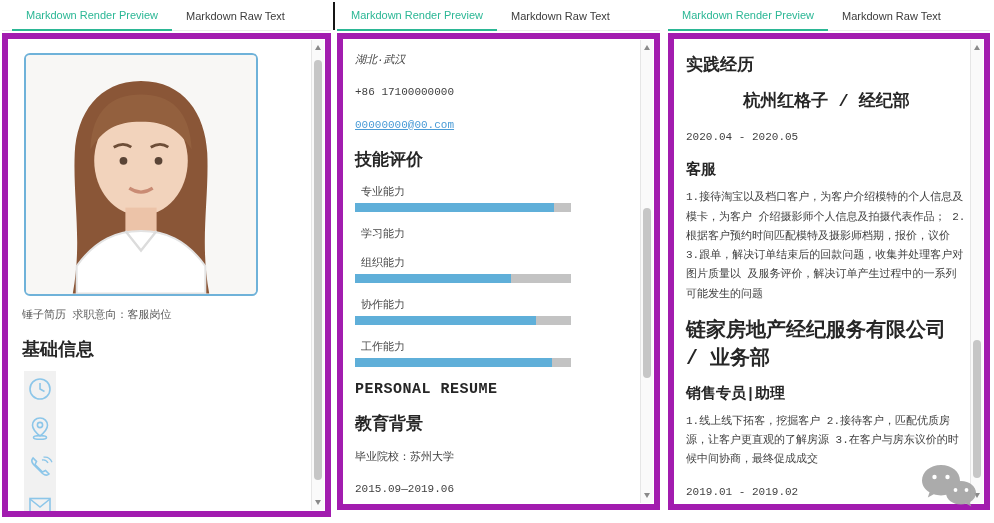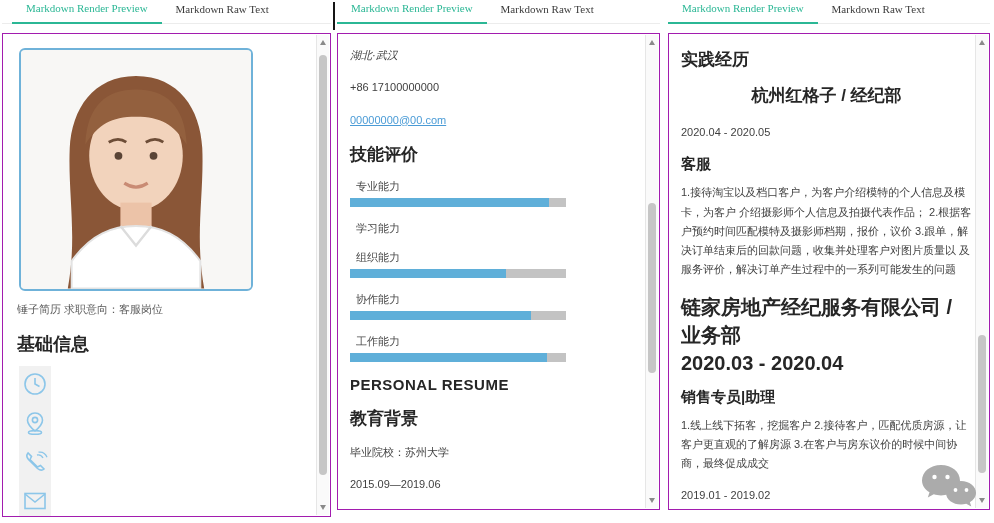--- a/index.html
+++ b/index.html
@@ -7,31 +7,31 @@
   body {
     width:994px; height:523px; overflow:hidden; position:relative;
     background:#ffffff; font-family:"Liberation Sans", sans-serif; color:#3f3f3f;
   }
   .panel { position:absolute; top:0; bottom:0; }
   #panel-left  { left:2px;   width:329px; }
   #panel-mid   { left:337px; width:323px; }
   #panel-right { left:668px; width:322px; }
 
   
-  .tabbar { height:24px; display:flex; align-items:flex-end; border-bottom:1px solid #ececec;font-family:Liberation Serif, serif; }
+  .tabbar { height:31px; display:flex; align-items:flex-end; border-bottom:1px solid #ececec; }
   .tabbar.indent { padding-left:10px; }
   .tab { font-size:11px; line-height:11px; padding:9px 14px 8px; color:#3c3c3c; white-space:nowrap; cursor:pointer; }
   .tab.active { color:#2bb795; border-bottom:2px solid #2bb795; margin-bottom:-1px; }
 
   #panel-divider { position:absolute; left:333px; top:2px; width:2px; height:28px; background:#151515; }
 
   
   .content {
     position:absolute; left:0; right:0; top:33px; bottom:13px;
-    background:#fff; border:1px solid #a21caf; overflow:hidden;
+    background:#fff; border:6px solid #a21caf; overflow:hidden;font-family:Liberation Mono, monospace;
   }
   #panel-left .content { bottom:6px; }
   .inner { position:absolute; left:0; top:0; right:15px; bottom:0; padding:12px 2px 10px 12px; }
 
   
   .sb { position:absolute; top:1px; bottom:1px; right:1px; width:13px; background:#fafafa; border-left:1px solid #e6e6e6; }
   .sb-arrow { position:absolute; left:3px; width:0; height:0; border-left:3.5px solid transparent; border-right:3.5px solid transparent; }
   .sb-up   { top:5px;    border-bottom:5px solid #8a8a8a; }
   .sb-down { bottom:5px; border-top:5px solid #8a8a8a; }
   .sb-thumb { position:absolute; left:2px; width:8px; background:#c6c6c6; border-radius:5px; }
@@ -197,21 +197,21 @@
     <div class="tab active">Markdown Render Preview</div>
     <div class="tab">Markdown Raw Text</div>
   </div>
   <div class="content">
     <div class="inner">
       <h1>实践经历</h1>
       <h1 style="margin-bottom:16px;text-align:center;">杭州红格子 / 经纪部</h1>
       <p>2020.04 - 2020.05</p>
       <h3>客服</h3>
       <p>1.接待淘宝以及档口客户，为客户介绍模特的个人信息及模卡，为客户 介绍摄影师个人信息及拍摄代表作品； 2.根据客户预约时间匹配模特及摄影师档期，报价，议价 3.跟单，解决订单结束后的回款问题，收集并处理客户对图片质量以 及服务评价，解决订单产生过程中的一系列可能发生的问题</p>
-      <h2><span>链家房地产经纪服务有限公司 / 业务部</span><br><span>2020.03 - 2020.04</span></h2>
+      <h2><span>链家房地产经纪服务有限公司 / 业务部</span><br></h2>
       <h3>销售专员|助理</h3>
       <p>1.线上线下拓客，挖掘客户 2.接待客户，匹配优质房源，让客户更直观的了解房源 3.在客户与房东议价的时候中间协商，最终促成成交</p>
       <p>2019.01 - 2019.02</p>
       <h2>中国号百服务有限集团／客服部 客服</h2>
       <p>1.接听12345市民来电，详细回答市民咨询 2.根据市民所述内容进行记录，分类派发给相关职能部门 3.根据具体内容，将件的处理时效性分等级 4.每月完成公司安排的话务量</p>
 
     </div>
     <div class="sb">
       <div class="sb-arrow sb-up"></div>
       <div class="sb-thumb"></div>

